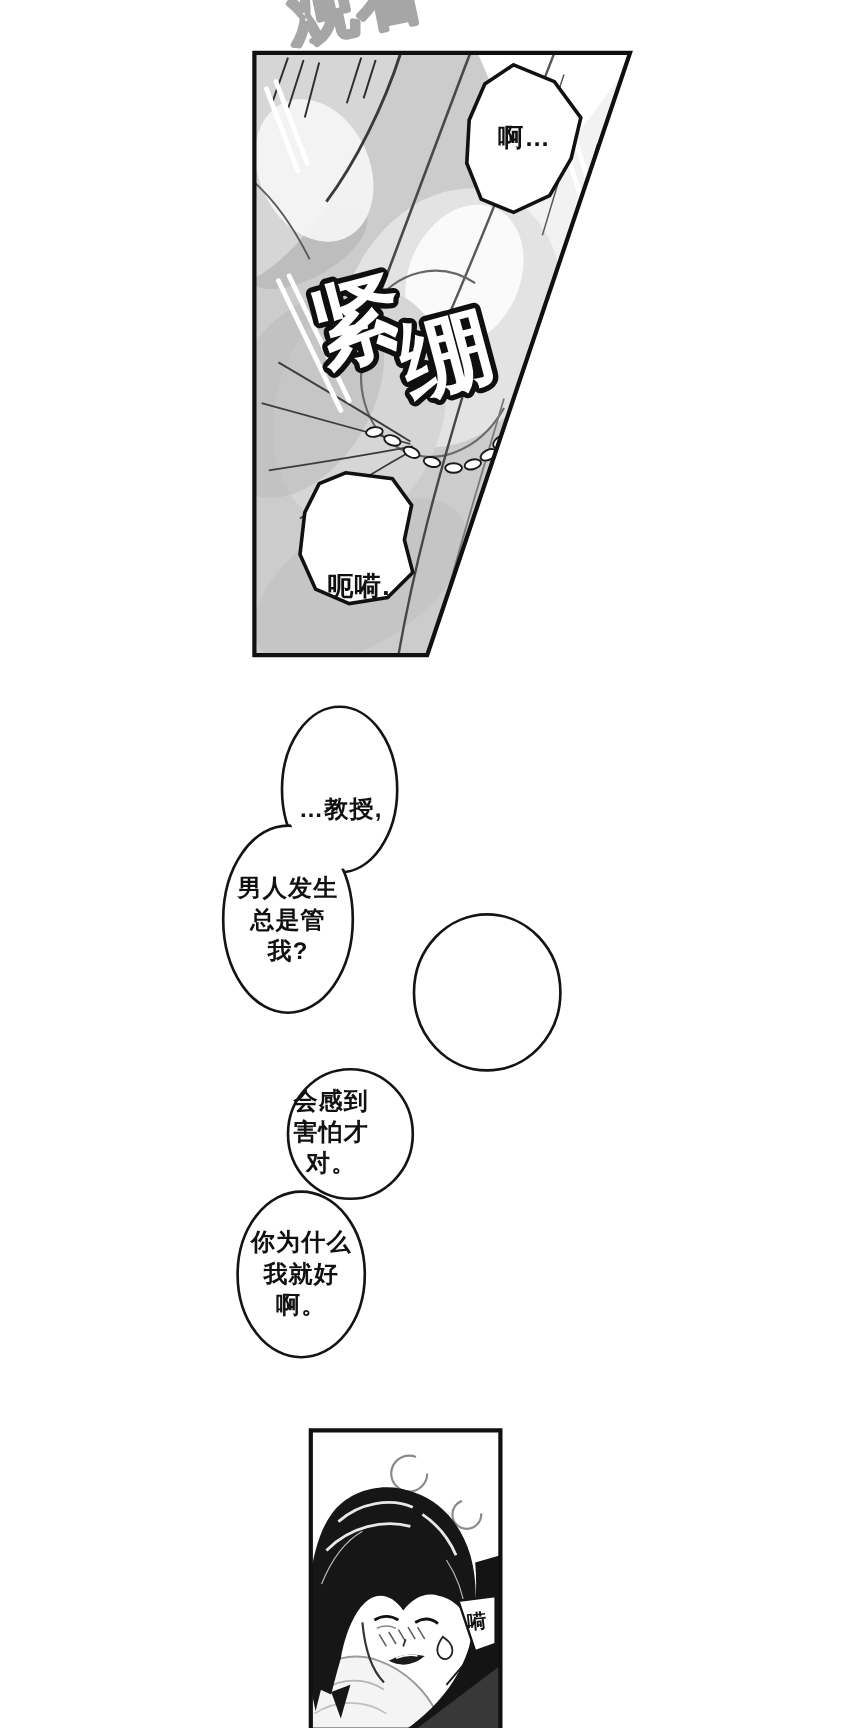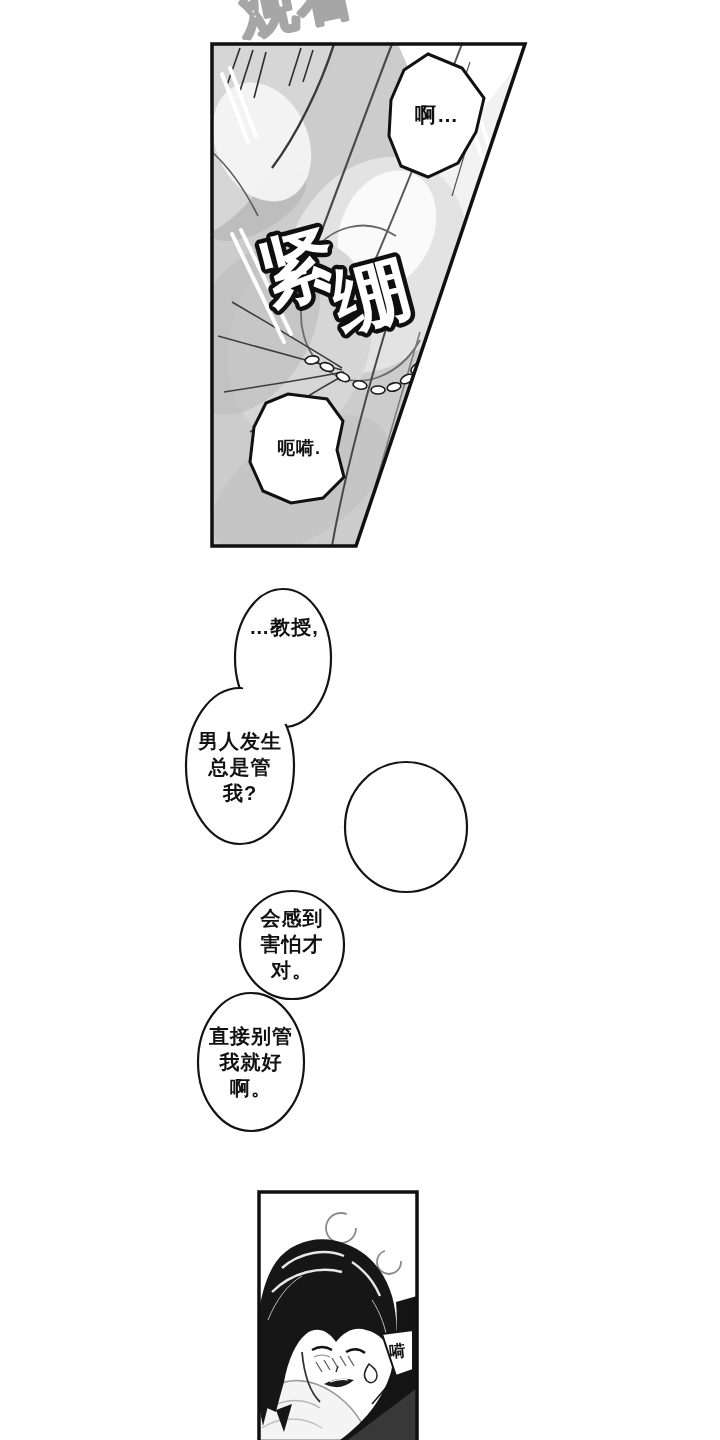--- a/index.html
+++ b/index.html
@@ -10,21 +10,21 @@
   }
   #page{position:absolute;inset:0;width:720px;height:1440px;}
   #art{position:absolute;left:0;top:0;z-index:1;}
   .txt{
     position:absolute;z-index:3;color:#111;font-weight:700;
     text-align:center;transform:translate(-50%,-50%);
     white-space:nowrap;letter-spacing:1px;
   }
   .dlg{font-size:20px;line-height:26px;}
   .bub-ah{font-size:21px;}
-  .bub-uh{font-size:18px;}
+  .bub-uh{font-size:22px;margin-top:41px;}
   .ho{font-size:16px;transform:translate(-50%,-50%) rotate(-6deg);}
 </style>
 </head>
 <body>
 
 <div id="page">
 
 <svg id="art" width="720" height="1440" viewBox="0 0 720 1440" xmlns="http://www.w3.org/2000/svg">
 
   <defs>
@@ -208,38 +208,38 @@
     </g>
 
     <polyline points="259,1442 259,1192 417,1192 417,1442" fill="none" stroke="#101010" stroke-width="3.5"></polyline>
   </g>
 </svg>
 
 <div class="txt bub-ah" style="left:437px;top:115px;">啊…</div>
 
 <div class="txt bub-uh" style="left:299px;top:448px;">呃嗬.</div>
 
-<div class="txt dlg" style="left:284px;top:627px;">
+<div class="txt dlg" style="left:284px;top:675px;">
   <div>…教授,</div>
 </div>
 
 <div class="txt dlg" style="left:240px;top:767px;">
   <div>男人发生</div>
   <div>总是管</div>
   <div>我?</div>
 </div>
 
 
-<div class="txt dlg" style="left:292px;top:944px;">
+<div class="txt dlg" style="left:276px;top:944px;">
   <div>会感到</div>
   <div>害怕才</div>
   <div>对。</div>
 </div>
 
 <div class="txt dlg" style="left:251px;top:1062px;">
-  <div>直接别管</div>
+  <div>你为什么</div>
   <div>我就好</div>
   <div>啊。</div>
 </div>
 
 <div class="txt ho" style="left:398px;top:1352px;">嗬</div>
 
 </div>
 
 </body></html>

